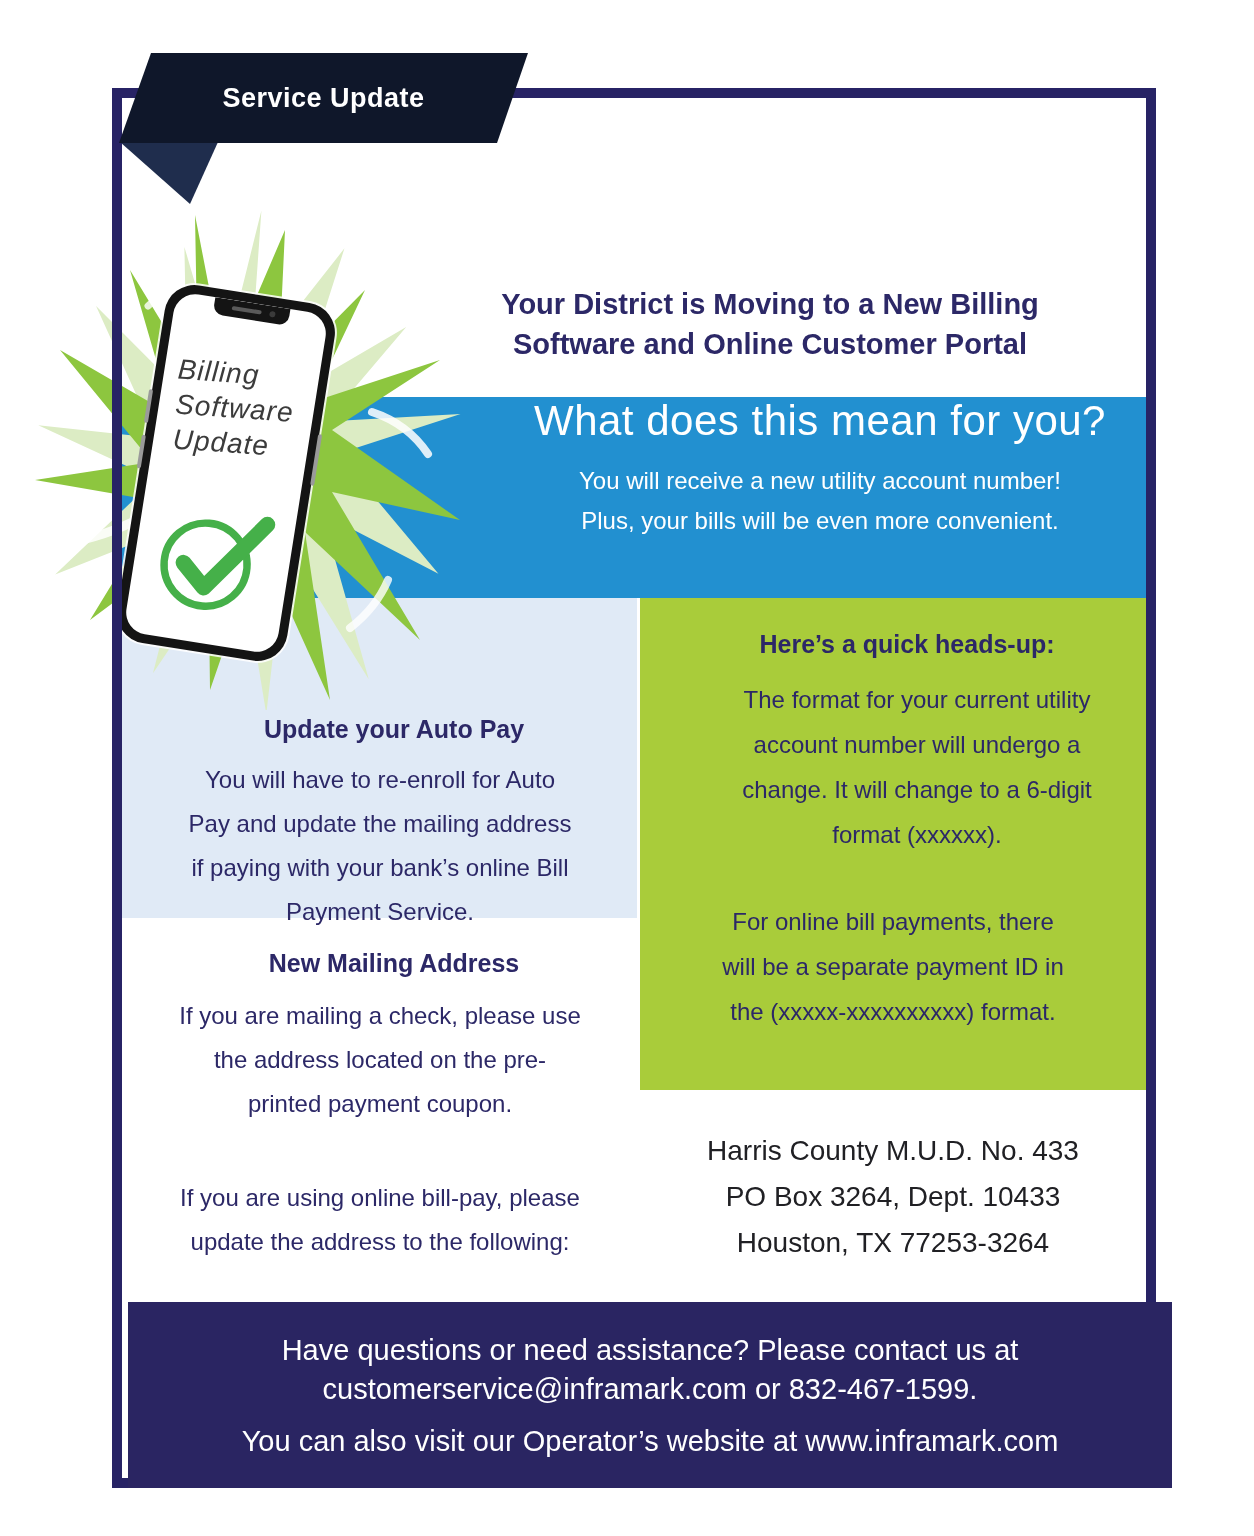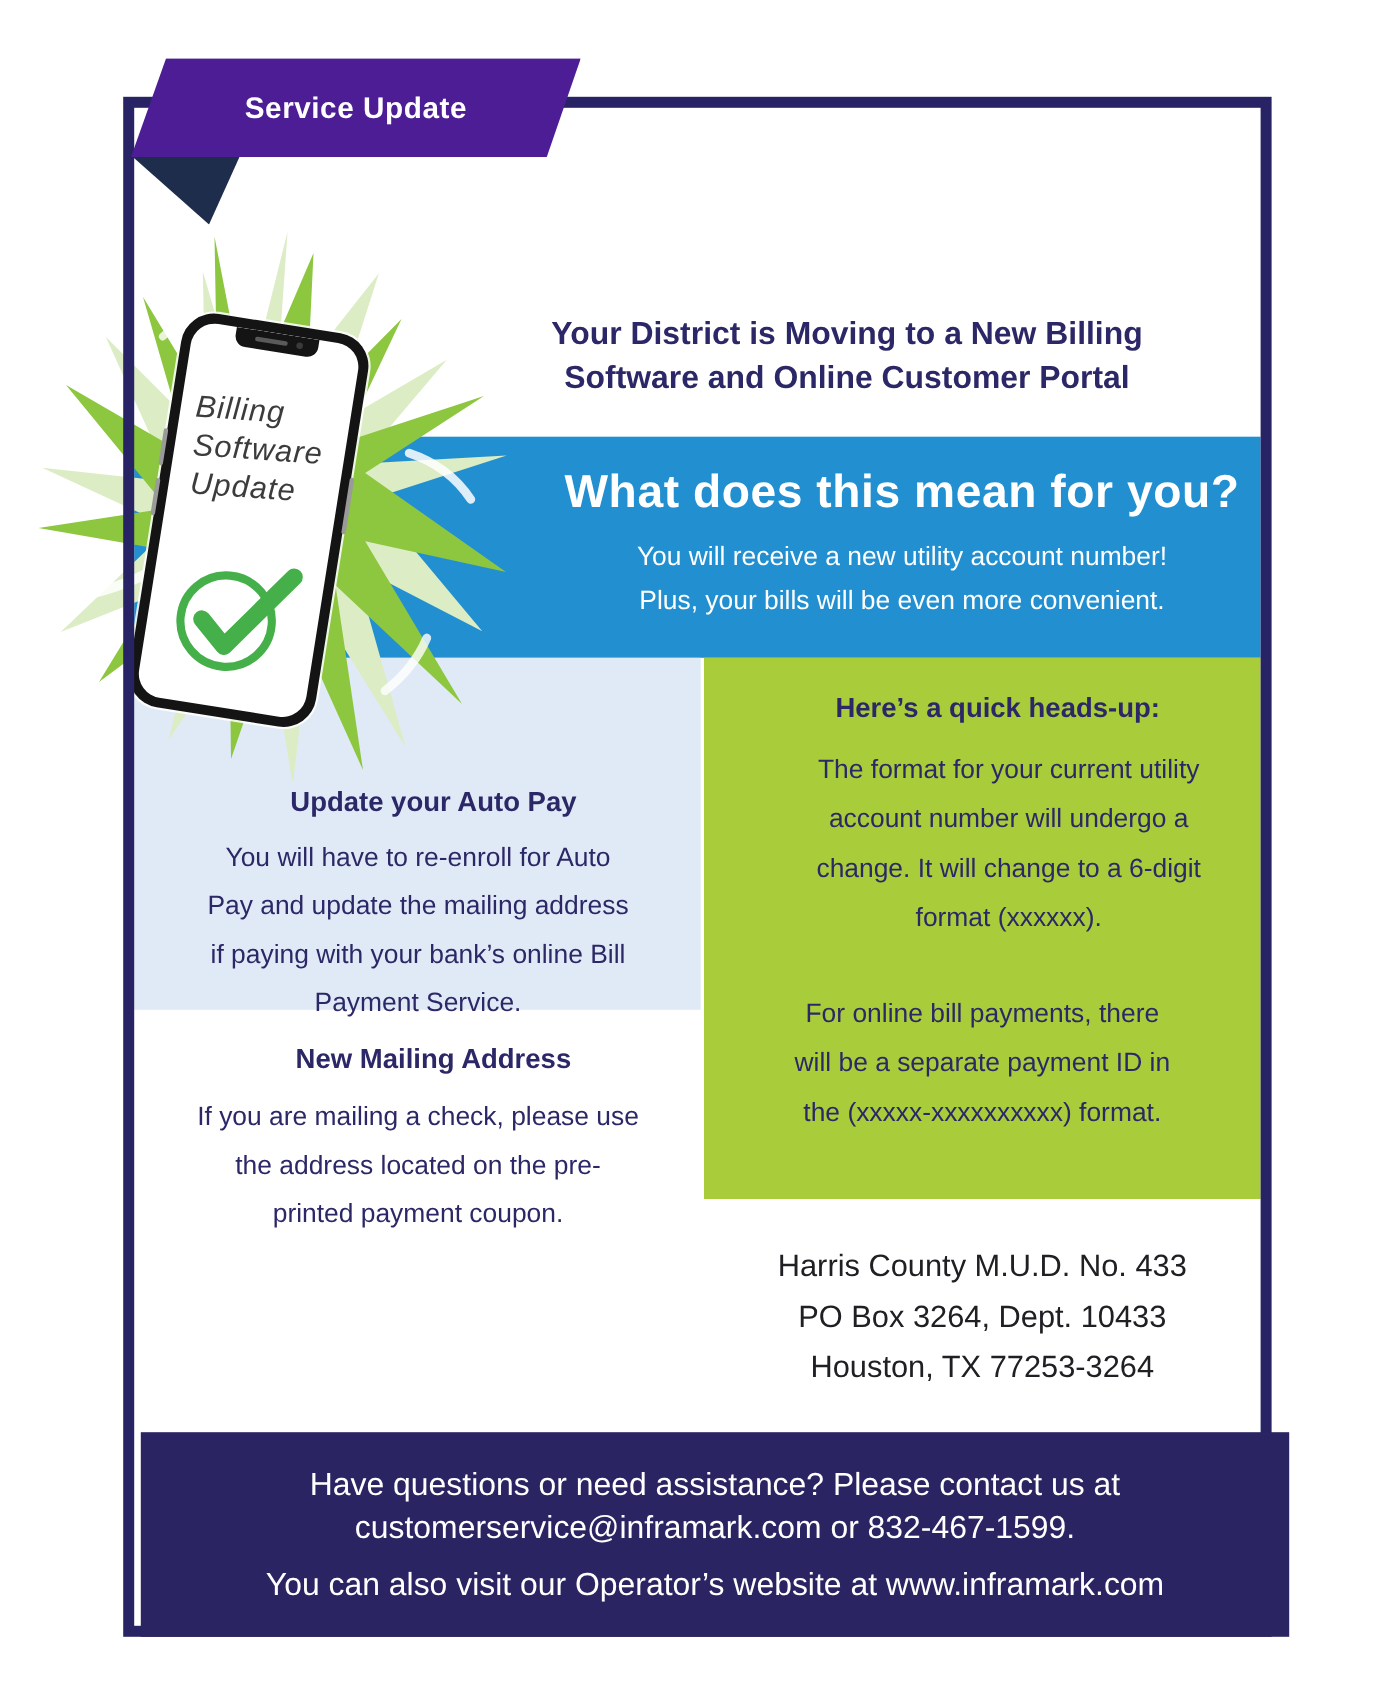--- a/index.html
+++ b/index.html
@@ -5,21 +5,21 @@
   html,body{margin:0;padding:0;background:#ffffff;}
   .page{
     position:relative;width:1254px;height:1536px;background:#ffffff;overflow:hidden;
     font-family:"Liberation Sans", sans-serif;color:#2c2867;
   }
   .preline{white-space:pre-line;}
 
   
   .band2{position:absolute;left:122px;top:397px;width:1024px;height:201px;background:#2290d0;z-index:1;}
   .band2-inner{margin-left:372px;text-align:center;}
-  .band2-title{margin-top:26px;font-size:42px;font-weight:bold;color:#ffffff;letter-spacing:.5px;}
+  .band2-title{font-size:42px;font-weight:normal;color:#ffffff;letter-spacing:.5px;}
   .band2-sub{margin-top:16px;font-size:24px;line-height:40px;color:#ffffff;}
   .panel-lightblue{position:absolute;left:122px;top:598px;width:515px;height:320px;background:#e0eaf6;z-index:1;}
   .green-box{position:absolute;left:640px;top:598px;width:506px;height:492px;background:#a9cc3a;z-index:1;}
 
   
   .main-heading{position:absolute;left:430px;top:284px;width:680px;text-align:center;
     font-size:29px;font-weight:bold;line-height:40px;color:#2c2867;z-index:2;}
   .col-left{position:absolute;left:122px;width:516px;text-align:center;z-index:2;}
   .autopay{top:666px;margin-top:48px;}
   .mailing{top:948px;}
@@ -53,21 +53,21 @@
   .sb-l2{left:-3px;top:156px;width:4px;height:34px;}
   .sb-r{right:-3px;top:128px;width:4px;height:52px;}
 
   
   .frame{position:absolute;left:112px;top:88px;width:1044px;height:1400px;box-sizing:border-box;
     border:10px solid #272365;z-index:4;pointer-events:none;}
   .band1{position:absolute;left:180px;top:100px;width:967px;height:138px;background:#2290d0;z-index:5;
     clip-path:polygon(46px 0,967px 0,920px 138px,0 138px);
     display:flex;align-items:center;justify-content:center;}
   .band1-text{padding-top:12px;font-size:26px;font-weight:bold;color:#ffffff;letter-spacing:.3px;}
-  .ribbon{position:absolute;left:119px;top:53px;width:409px;height:90px;background:#4c1d95;z-index:6;
+  .ribbon{position:absolute;left:119px;top:53px;width:409px;height:90px;background:#0f172a;z-index:6;
     clip-path:polygon(32px 0,409px 0,378px 90px,0 90px);
     display:flex;align-items:center;justify-content:center;}
   .ribbon-text{font-size:27px;font-weight:bold;color:#ffffff;letter-spacing:.5px;}
   .wedge{position:absolute;left:119px;top:142px;width:100px;height:63px;background:#1f2d4d;z-index:5;
     clip-path:polygon(1px 0,99px 0,71px 62px);}
 
   
   .footer{position:absolute;left:128px;top:1302px;width:1044px;height:186px;background:#2a2562;z-index:5;
     text-align:center;color:#ffffff;}
   .footer-contact{margin-top:29px;font-size:29px;line-height:39px;font-weight:normal;}
@@ -124,20 +124,22 @@
     <div class="body-text preline">You will have to re-enroll for Auto
 Pay and update the mailing address
 if paying with your bank’s online Bill
 Payment Service.</div>
   </div>
   <div class="col-left mailing">
     <div class="section-heading">New Mailing Address</div>
     <div class="body-text body1 preline">If you are mailing a check, please use
 the address located on the pre-
 printed payment coupon.</div>
+    <div class="body-text body2 preline">If you are using online bill-pay, please
+update the address to the following:</div>
   </div>
 
   <div class="greens">
     <div class="section-heading">Here’s a quick heads-up:</div>
     <div class="body-text body1 preline">The format for your current utility
 account number will undergo a
 change. It will change to a 6-digit
 format (xxxxxx).</div>
     <div class="body-text body2 preline">For online bill payments, there
 will be a separate payment ID in

